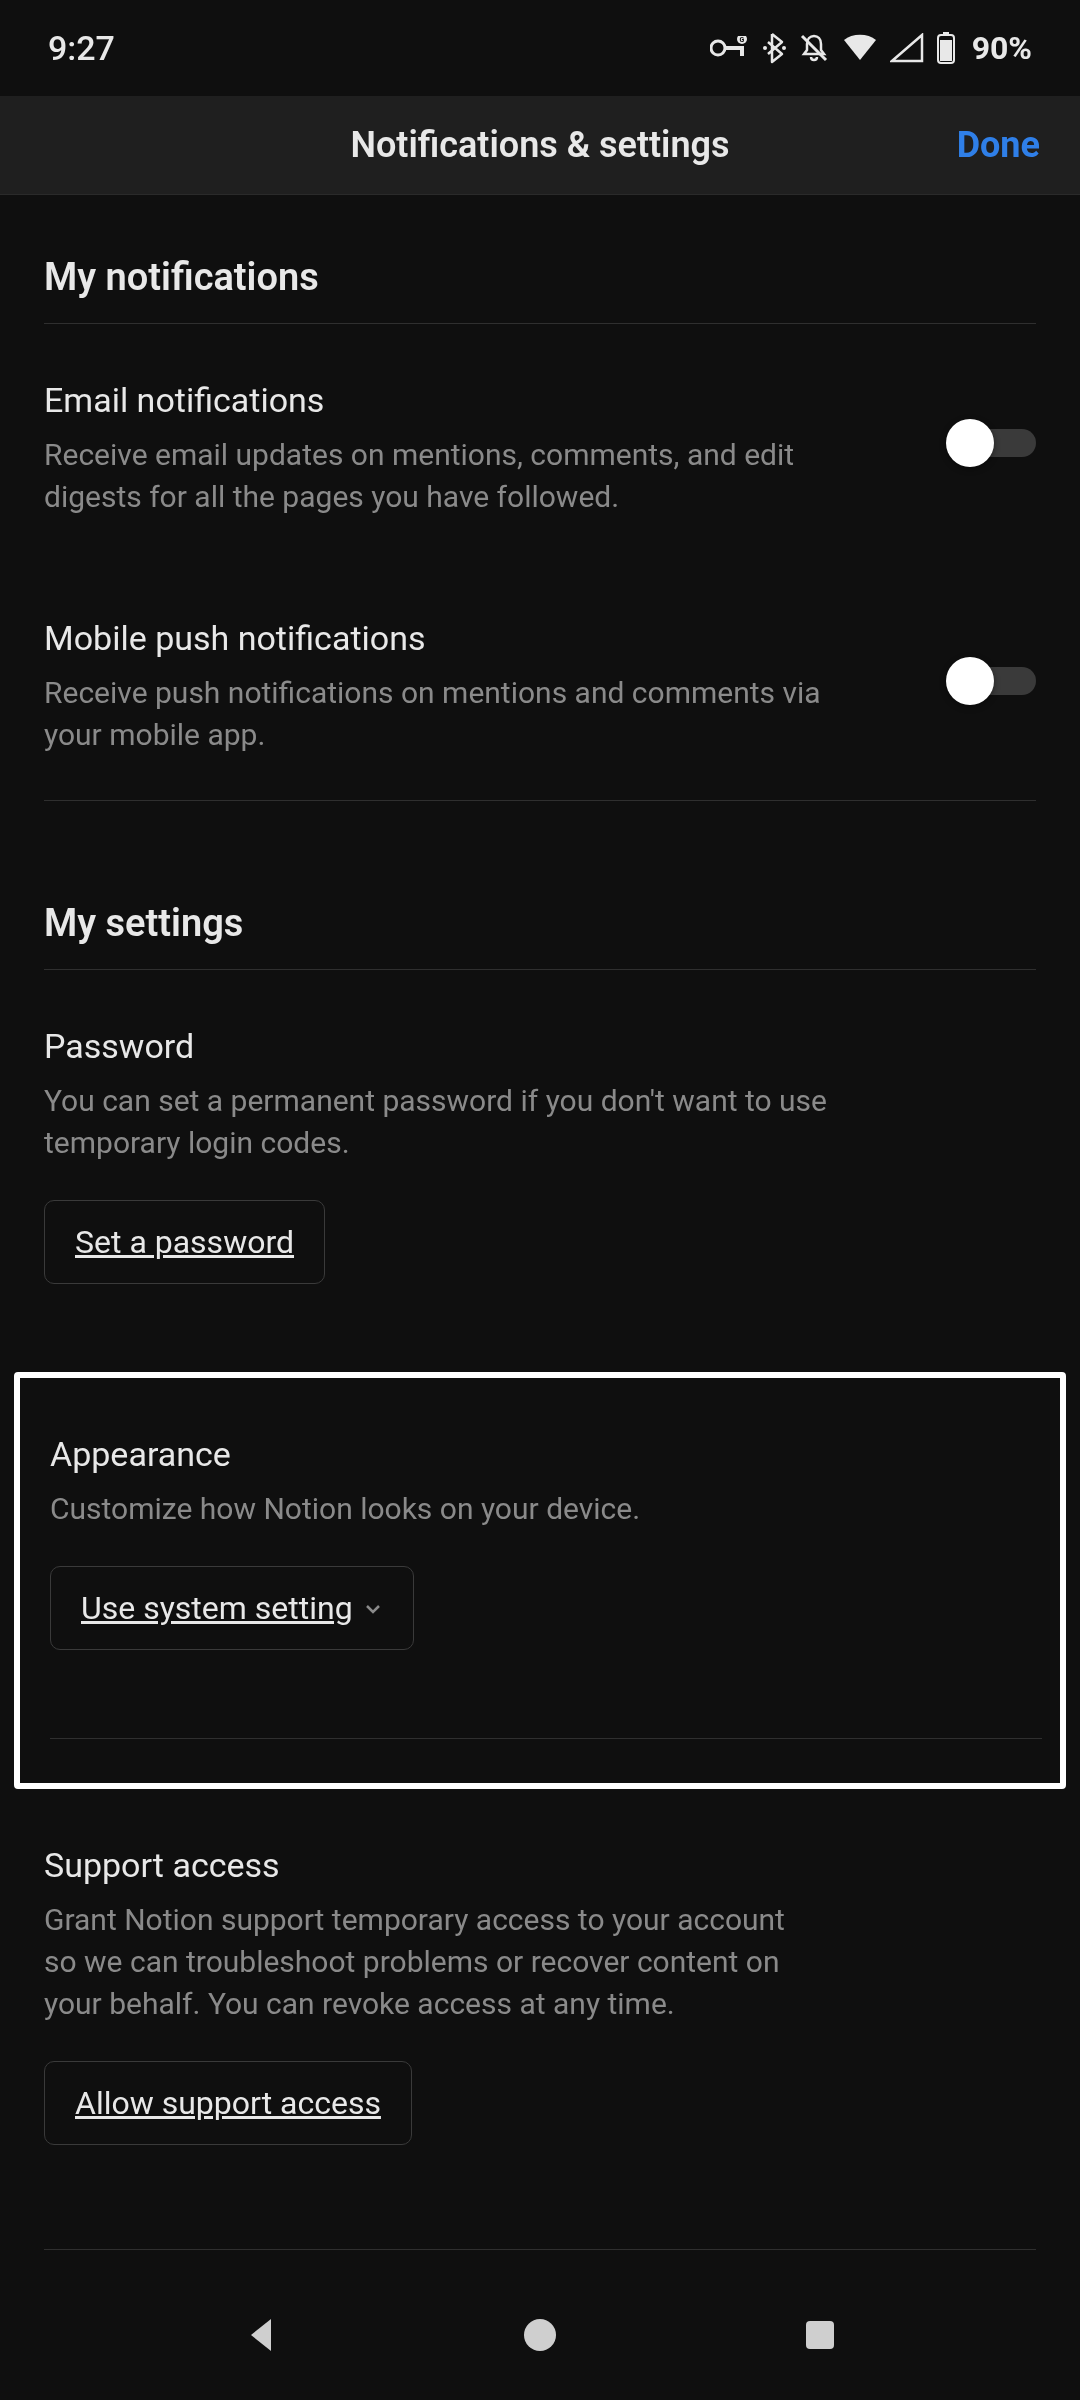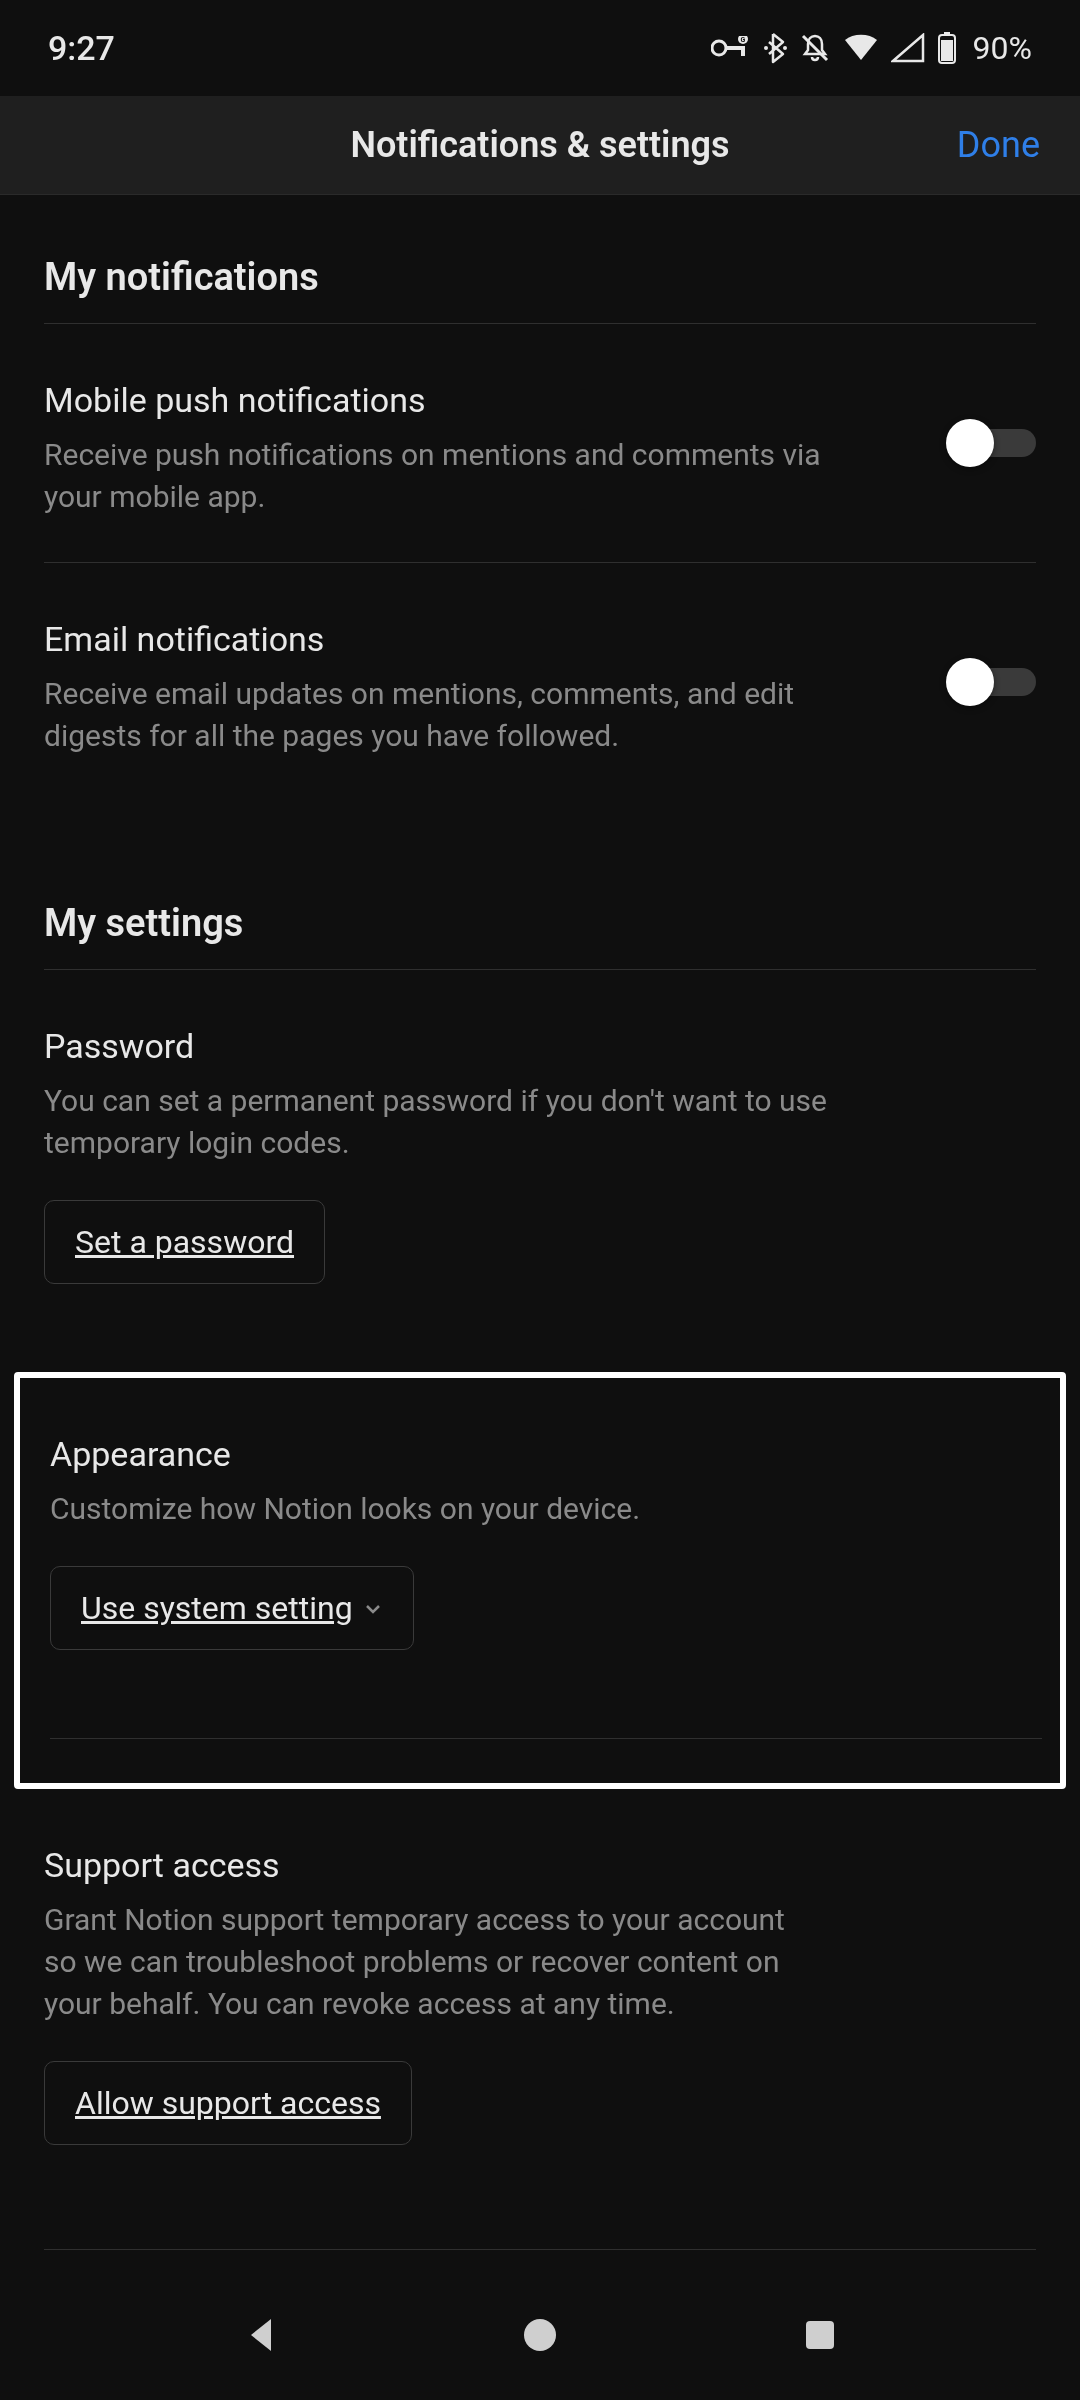--- a/index.html
+++ b/index.html
@@ -32,21 +32,21 @@
     .status-right {
       display: flex;
       align-items: center;
       gap: 12px;
     }
     .status-right svg {
       fill: #e8e8e8;
     }
     .status-battery-text {
       font-size: 32px;
-      font-weight: 400;
+      font-weight: 700;
       color: #e8e8e8;
       margin-left: 4px;
     }
     .header {
       height: 99px;
       background: #1f1f1f;
       display: flex;
       align-items: center;
       justify-content: center;
       position: relative;
@@ -54,21 +54,21 @@
     }
     .header-title {
       font-size: 36px;
       font-weight: 600;
       color: #e8e8e8;
     }
     .header-done {
       position: absolute;
       right: 40px;
       font-size: 36px;
-      font-weight: 400;
+      font-weight: 700;
       color: #2f7fe8;
     }
     .content {
       padding: 0 44px;
     }
     .section-title {
       font-size: 38px;
       font-weight: 600;
       color: #e8e8e8;
       padding-top: 60px;
@@ -218,32 +218,32 @@
 <div class="header">
   <div class="header-title">Notifications &amp; settings</div>
   <div class="header-done">Done</div>
 </div>
 
 <div class="content">
 
   <div class="section-title">My notifications</div>
   <div class="section-divider"></div>
 
+  <div class="item no-border">
+    <div class="item-title">Email notifications</div>
+    <div class="item-desc">Receive email updates on mentions, comments, and edit digests for all the pages you have followed.</div>
+    <div class="toggle">
+      <div class="toggle-track"></div>
+      <div class="toggle-knob"></div>
+    </div>
+  </div>
+
   <div class="item">
     <div class="item-title">Mobile push notifications</div>
     <div class="item-desc">Receive push notifications on mentions and comments via your mobile app.</div>
-    <div class="toggle">
-      <div class="toggle-track"></div>
-      <div class="toggle-knob"></div>
-    </div>
-  </div>
-
-  <div class="item no-border">
-    <div class="item-title">Email notifications</div>
-    <div class="item-desc">Receive email updates on mentions, comments, and edit digests for all the pages you have followed.</div>
     <div class="toggle">
       <div class="toggle-track"></div>
       <div class="toggle-knob"></div>
     </div>
   </div>
 
   <div class="section-title" style="padding-top:100px">My settings</div>
   <div class="section-divider"></div>
 
   <div class="item no-border">

